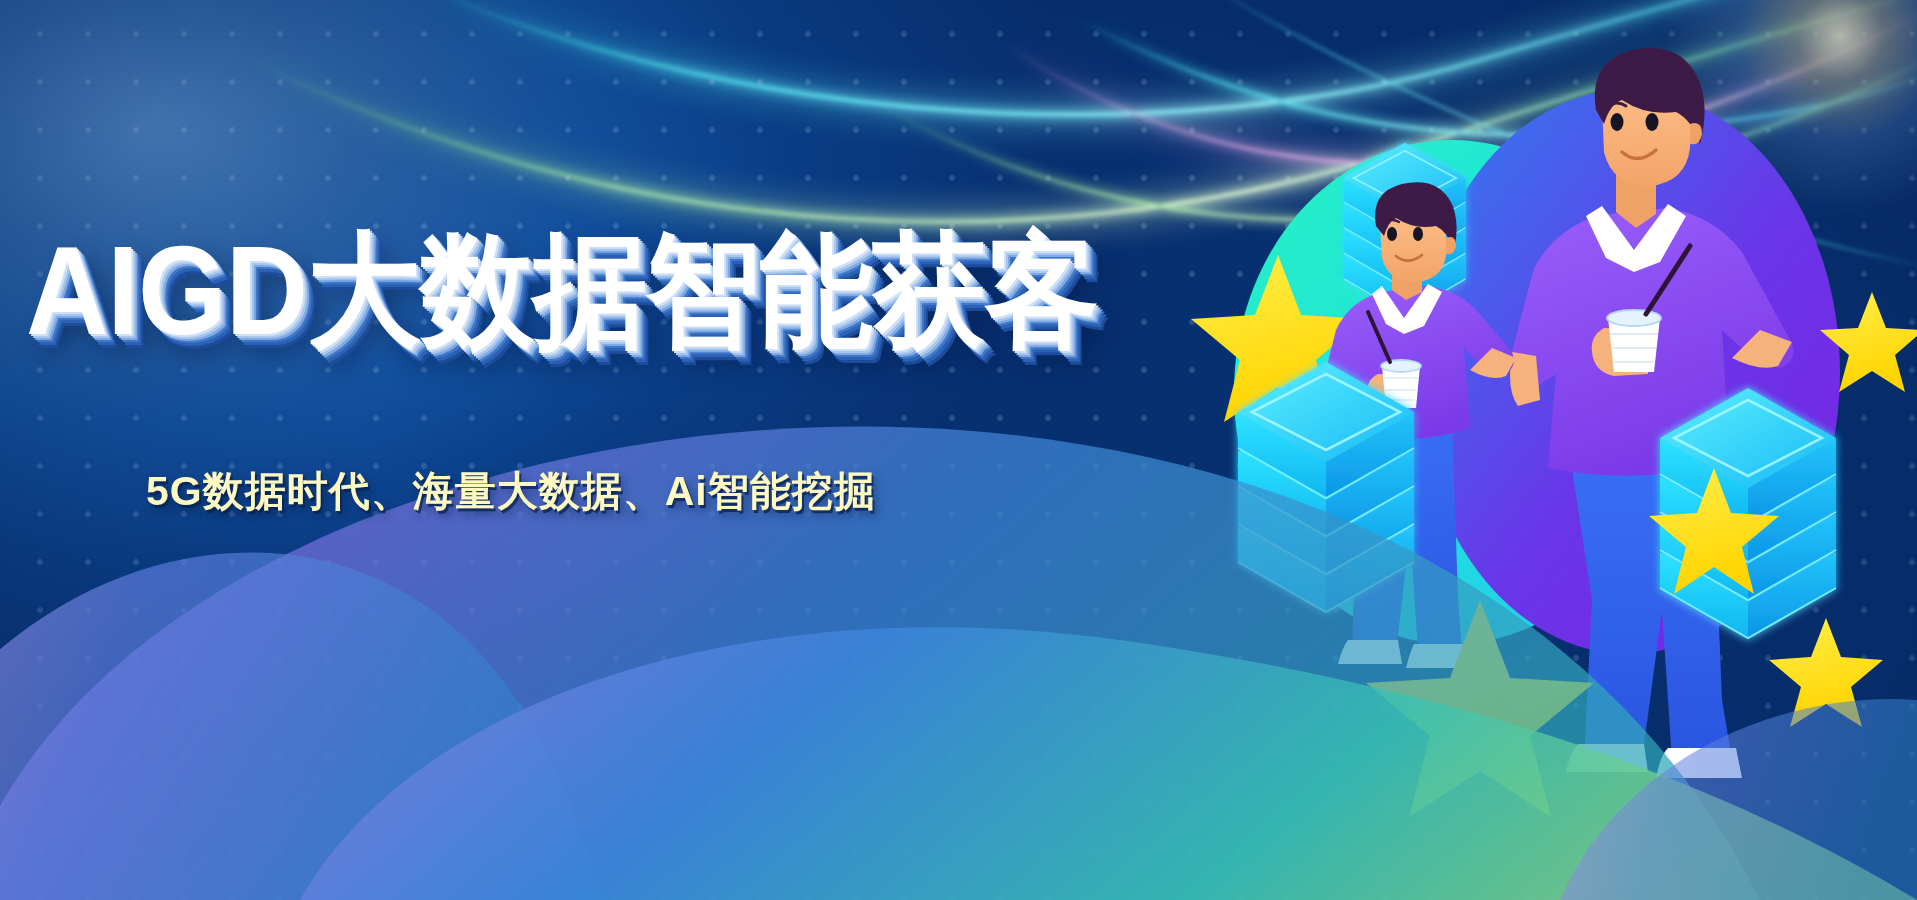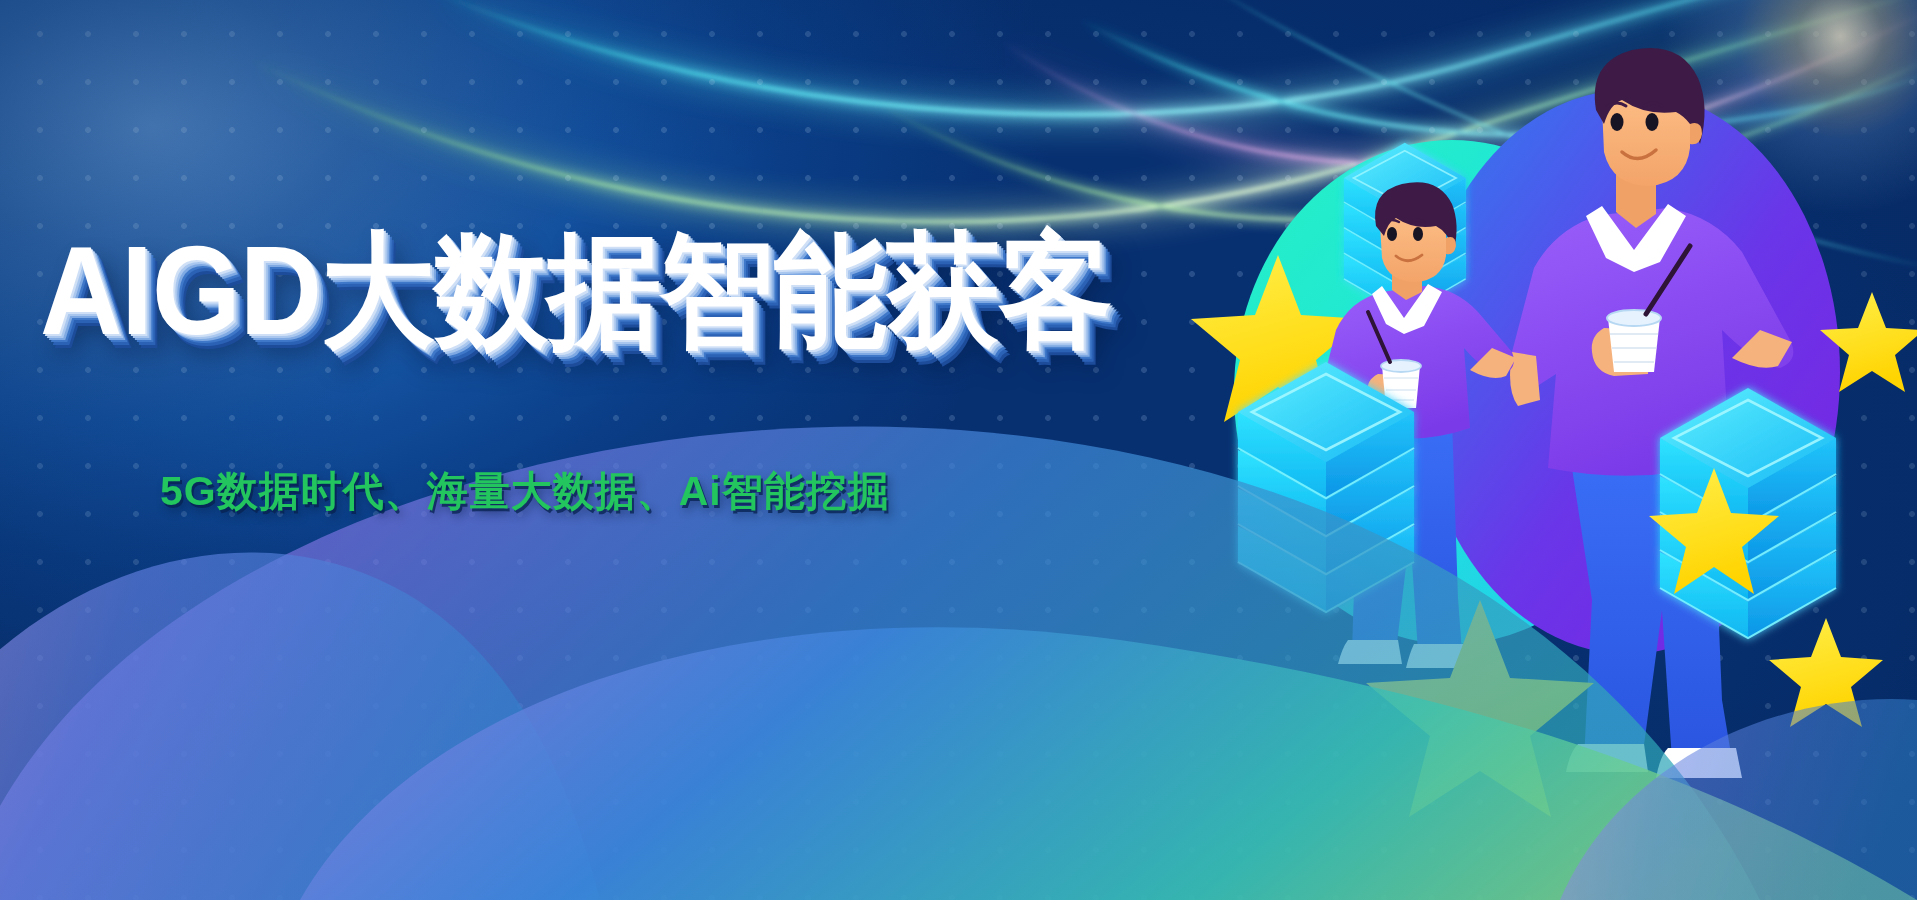--- a/index.html
+++ b/index.html
@@ -40,21 +40,21 @@
     background-position:16px 10px;
     mix-blend-mode:screen;
   }
 
   
   svg.layer{ display:block; }
 
   
   .copy{
     position:absolute;
-    left:40px;
+    left:26px;
     top:228px;
     width:1120px;
     z-index:40;
   }
   .headline{
     font-size:114px;
     line-height:1.0;
     font-weight:900;
     letter-spacing:-1px;
     color:#ffffff;
@@ -68,21 +68,21 @@
       12px 13px 0 #1d4c9b,
       14px 16px 22px rgba(3,22,58,.55);
     transform:scaleY(1.1);
     transform-origin:left top;
   }
   .subhead{
     margin-top:122px;
     margin-left:120px;
     font-size:41px;
     font-weight:800;
-    color:#22c55e;
+    color:#fef9c3;
     letter-spacing:1px;
     white-space:nowrap;
     text-shadow:2px 3px 0 rgba(7,34,80,.75), 4px 6px 10px rgba(4,22,56,.45);
   }
 
   .illus{ position:absolute; inset:0; z-index:30; }
   .fg-hills{ position:absolute; inset:0; z-index:35; pointer-events:none; }
 </style>
 </head>
 <body>

